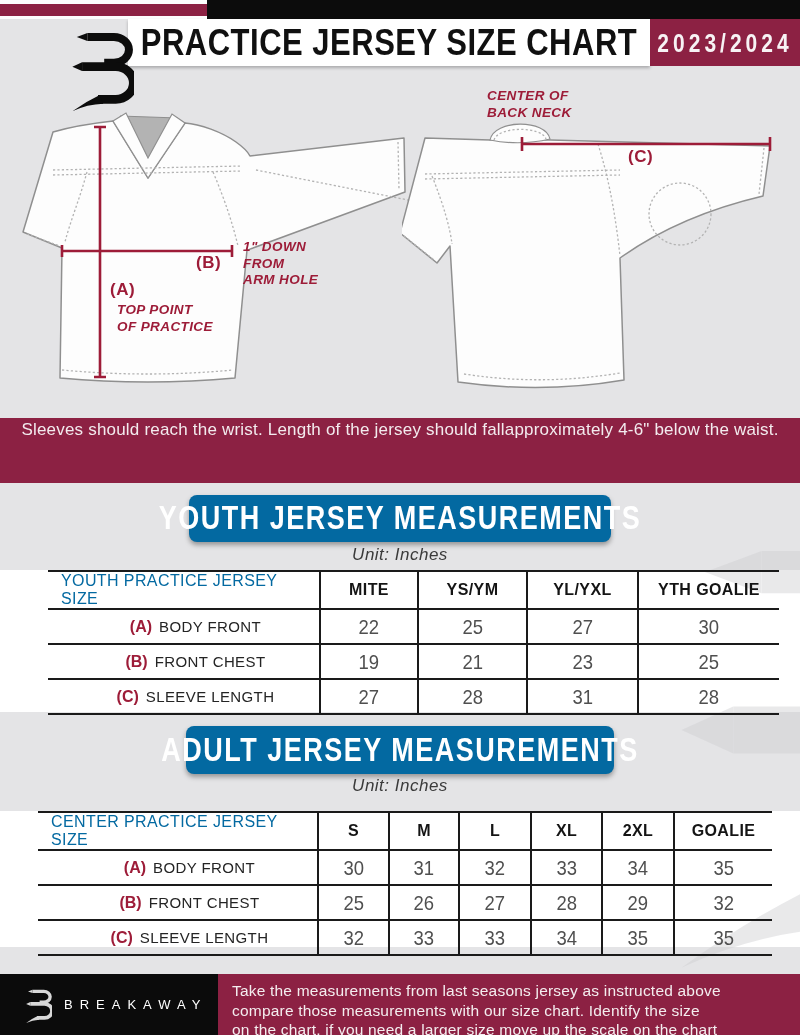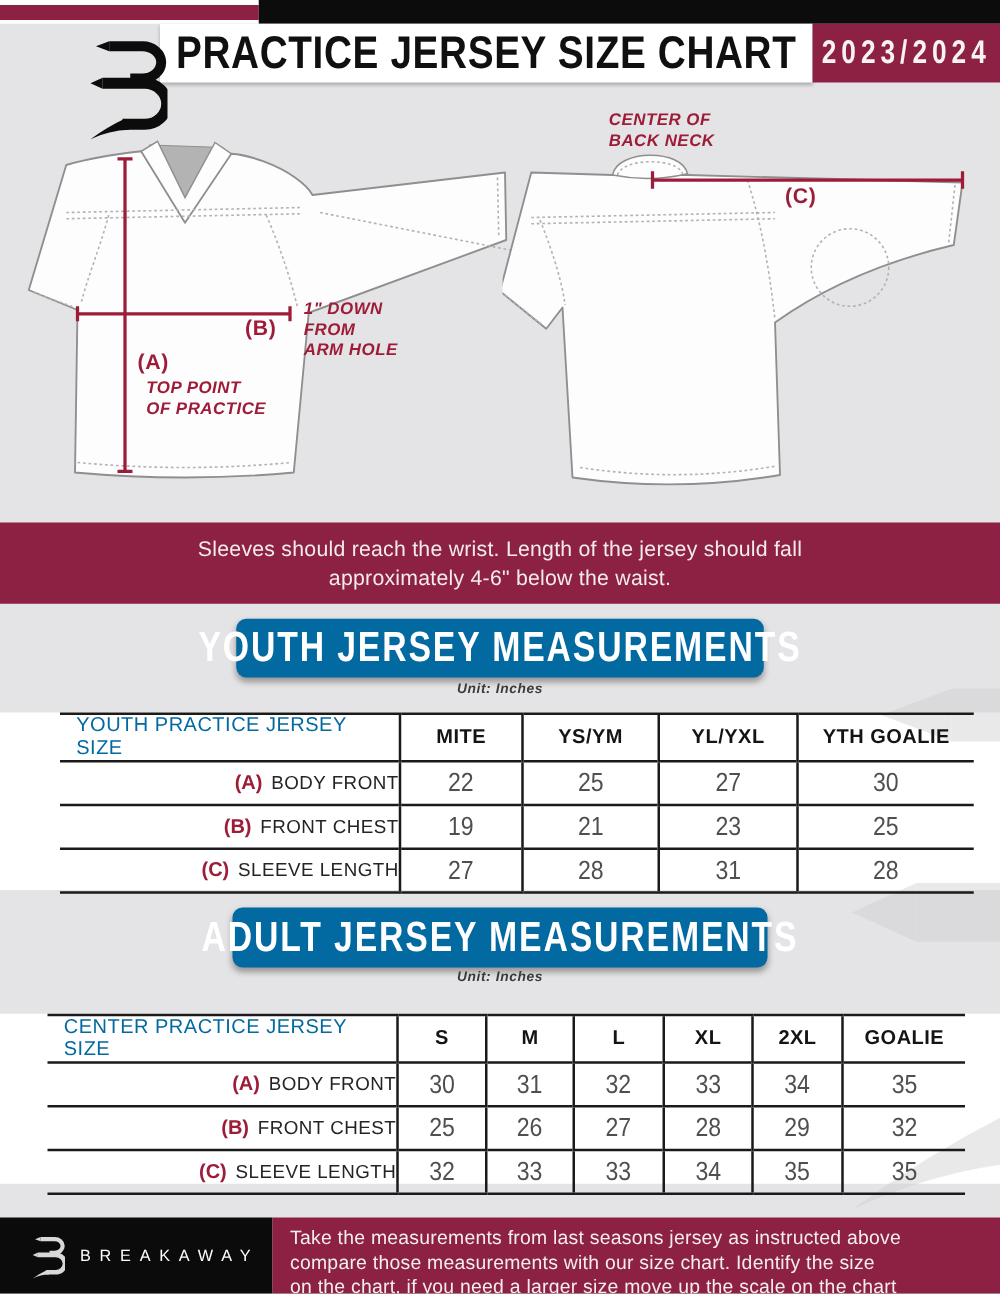--- a/index.html
+++ b/index.html
@@ -33,49 +33,49 @@
   .logo{position:absolute;left:62px;top:22px;z-index:4;}
 
   
   .diag-svg{position:absolute;z-index:2;}
   .diag-label{position:absolute;z-index:3;color:var(--accent);}
   .diag-key{font-weight:bold;font-size:17px;letter-spacing:.5px;}
   .diag-note{font-style:italic;font-weight:bold;font-size:13.5px;line-height:16.5px;letter-spacing:.4px;}
 
   
   .banner{position:absolute;left:0;top:418px;width:800px;height:65px;background:var(--maroon);
-          z-index:2;display:flex;flex-direction:column;justify-content:center;text-align:center;}
+          z-index:2;display:flex;flex-direction:row;justify-content:center;text-align:center;}
   .banner div{color:#f3ebee;font-size:17px;line-height:23px;letter-spacing:.2px;}
 
   
   .section-title{position:absolute;background:#0369a1;border-radius:8px;z-index:2;
                  display:flex;align-items:center;justify-content:center;
                  box-shadow:0 3px 5px rgba(0,0,0,.35);text-align:right;}
   .section-title span{color:#fff;font-weight:bold;font-size:27px;letter-spacing:1.5px;
                       transform:scaleY(1.25);white-space:nowrap;}
   .st-youth{left:189px;top:495px;width:422px;height:47px;}
   .st-adult{left:186px;top:726px;width:428px;height:48px;}
   .unit{position:absolute;left:0;width:800px;text-align:center;z-index:2;
-        font-style:italic;font-weight:bold;font-size:11px;color:#3a3a3a;letter-spacing:.5px;}
+        font-style:italic;font-weight:normal;font-size:17px;color:#3a3a3a;letter-spacing:.5px;}
   .unit-youth{top:545px;} .unit-adult{top:776px;}
 
   
   table{border-collapse:collapse;table-layout:fixed;position:absolute;z-index:2;background:transparent;}
   .tbl-youth{left:48px;top:570px;width:731px;}
   .tbl-adult{left:38px;top:811px;width:734px;}
   th,td{border-top:2px solid var(--line);padding:0;background:transparent;}
   tr:last-child td{border-bottom:2px solid var(--line);}
   th.val,td.val{border-left:2px solid var(--line);text-align:center;}
   .tbl-youth tr{height:35px;} .tbl-youth tr.hdr{height:37px;}
   .tbl-adult tr{height:35px;} .tbl-adult tr.hdr{height:30px;}
   th{font-weight:normal;}
   .colhead{font-size:16px;color:#0369a1;letter-spacing:.4px;text-align:left;padding-left:13px;}
   .tbl-youth .colhead{padding-left:13px;}
   th.val span{font-weight:bold;font-size:16px;color:#141414;letter-spacing:.4px;}
-  .rowlabel{text-align:right;padding-left:24px;white-space:nowrap;}
+  .rowlabel{text-align:center;padding-left:24px;white-space:nowrap;}
   .rowlabel .key{color:var(--accent);font-weight:bold;font-size:16px;}
   .rowlabel .lab{color:#242424;font-size:15px;letter-spacing:.4px;padding-left:7px;}
   td.val span{display:inline-block;font-size:21px;color:var(--numgray);transform:scaleX(.88);}
 
   
   .footer{position:absolute;left:0;top:974px;width:800px;height:61px;display:flex;z-index:3;}
   .footer-left{width:218px;background:#0b0b0b;display:flex;align-items:center;padding-left:22px;}
   .footer-left .brand{color:#fff;font-weight:normal;font-size:13px;letter-spacing:7px;margin-left:12px;}
   .footer-right{flex:1;background:var(--maroon);padding:7px 10px 0 14px;}
   .footer-right div{color:#f4edef;font-size:15.5px;line-height:19.5px;letter-spacing:.2px;white-space:nowrap;}

